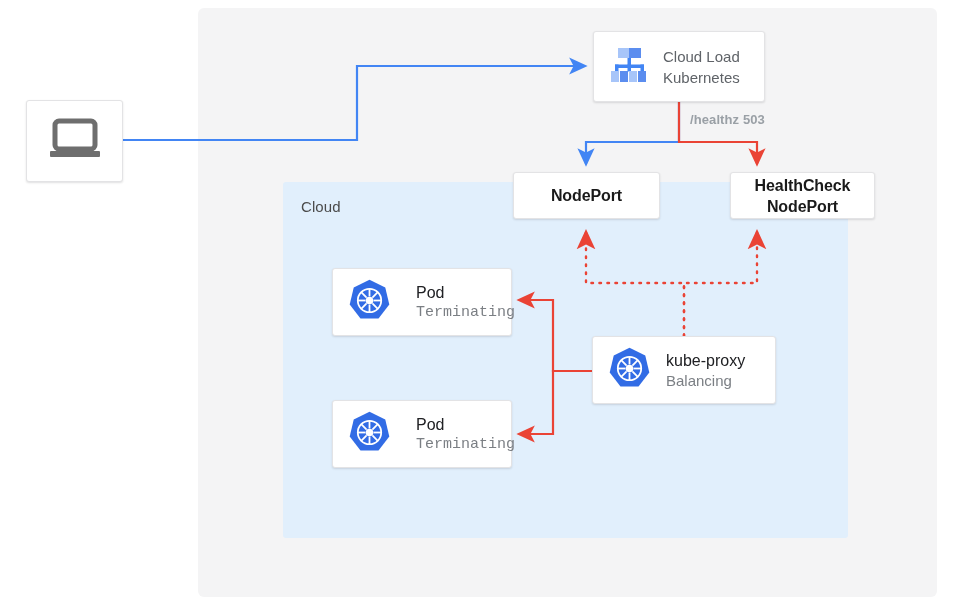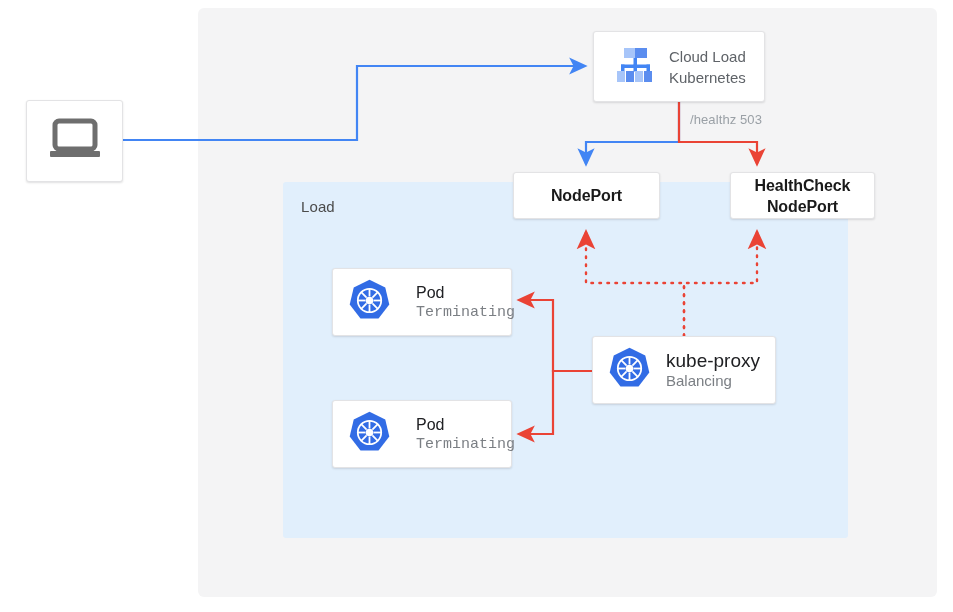--- a/index.html
+++ b/index.html
@@ -68,21 +68,21 @@
   }
 
   
   .clb-card {
     left: 593px;
     top: 31px;
     width: 172px;
     height: 71px;
     display: flex;
     align-items: center;
-    padding-left: 19px;
+    padding-left: 13px;
     gap: 12px;
   }
   .clb-text {
     font-size: 15px;
     color: #5f6368;
     line-height: 21px;
   }
 
   
   .np-card {
@@ -120,52 +120,52 @@
   .kp-card {
     left: 592px;
     top: 336px;
     width: 184px;
     height: 68px;
     display: flex;
     align-items: center;
     padding-left: 14px;
     gap: 14px;
   }
-  .kp-title { font-size: 19px; color: #202124; line-height: 21px; }
+  .kp-title { font-size: 16px; color: #202124; line-height: 21px; }
   .kp-sub { font-size: 15px; color: #7b7f84; line-height: 20px; }
 
   .txt-block { display: flex; flex-direction: column; }
 
   
   #wires {
     position: absolute;
     left: 0; top: 0;
     width: 953px;
     height: 612px;
     pointer-events: none;
   }
 
   .healthz-label {
     position: absolute;
     left: 690px;
     top: 112px;
     font-size: 13px;
-    font-weight: normal;
+    font-weight: bold;
     color: #9aa0a6;
     letter-spacing: .1px;
   }
 </style>
 </head>
 <body>
 
 <div id="stage">
 
   <div class="outer-panel"></div>
   <div class="nodes-panel"></div>
-  <div class="nodes-label">Load</div>
+  <div class="nodes-label">Cloud</div>
 
   <svg id="wires" viewBox="0 0 953 612">
     <defs>
       <marker id="arrowBlue" markerWidth="9" markerHeight="9" refX="7.2" refY="4.5" orient="auto">
         <path d="M0,0.6 L8.4,4.5 L0,8.4 L2,4.5 Z" fill="#4285F4"></path>
       </marker>
       <marker id="arrowRed" markerWidth="9" markerHeight="9" refX="7.2" refY="4.5" orient="auto">
         <path d="M0,0.6 L8.4,4.5 L0,8.4 L2,4.5 Z" fill="#EA4335"></path>
       </marker>
       <marker id="arrowRedDot" markerWidth="9" markerHeight="9" refX="7.2" refY="4.5" orient="auto">

